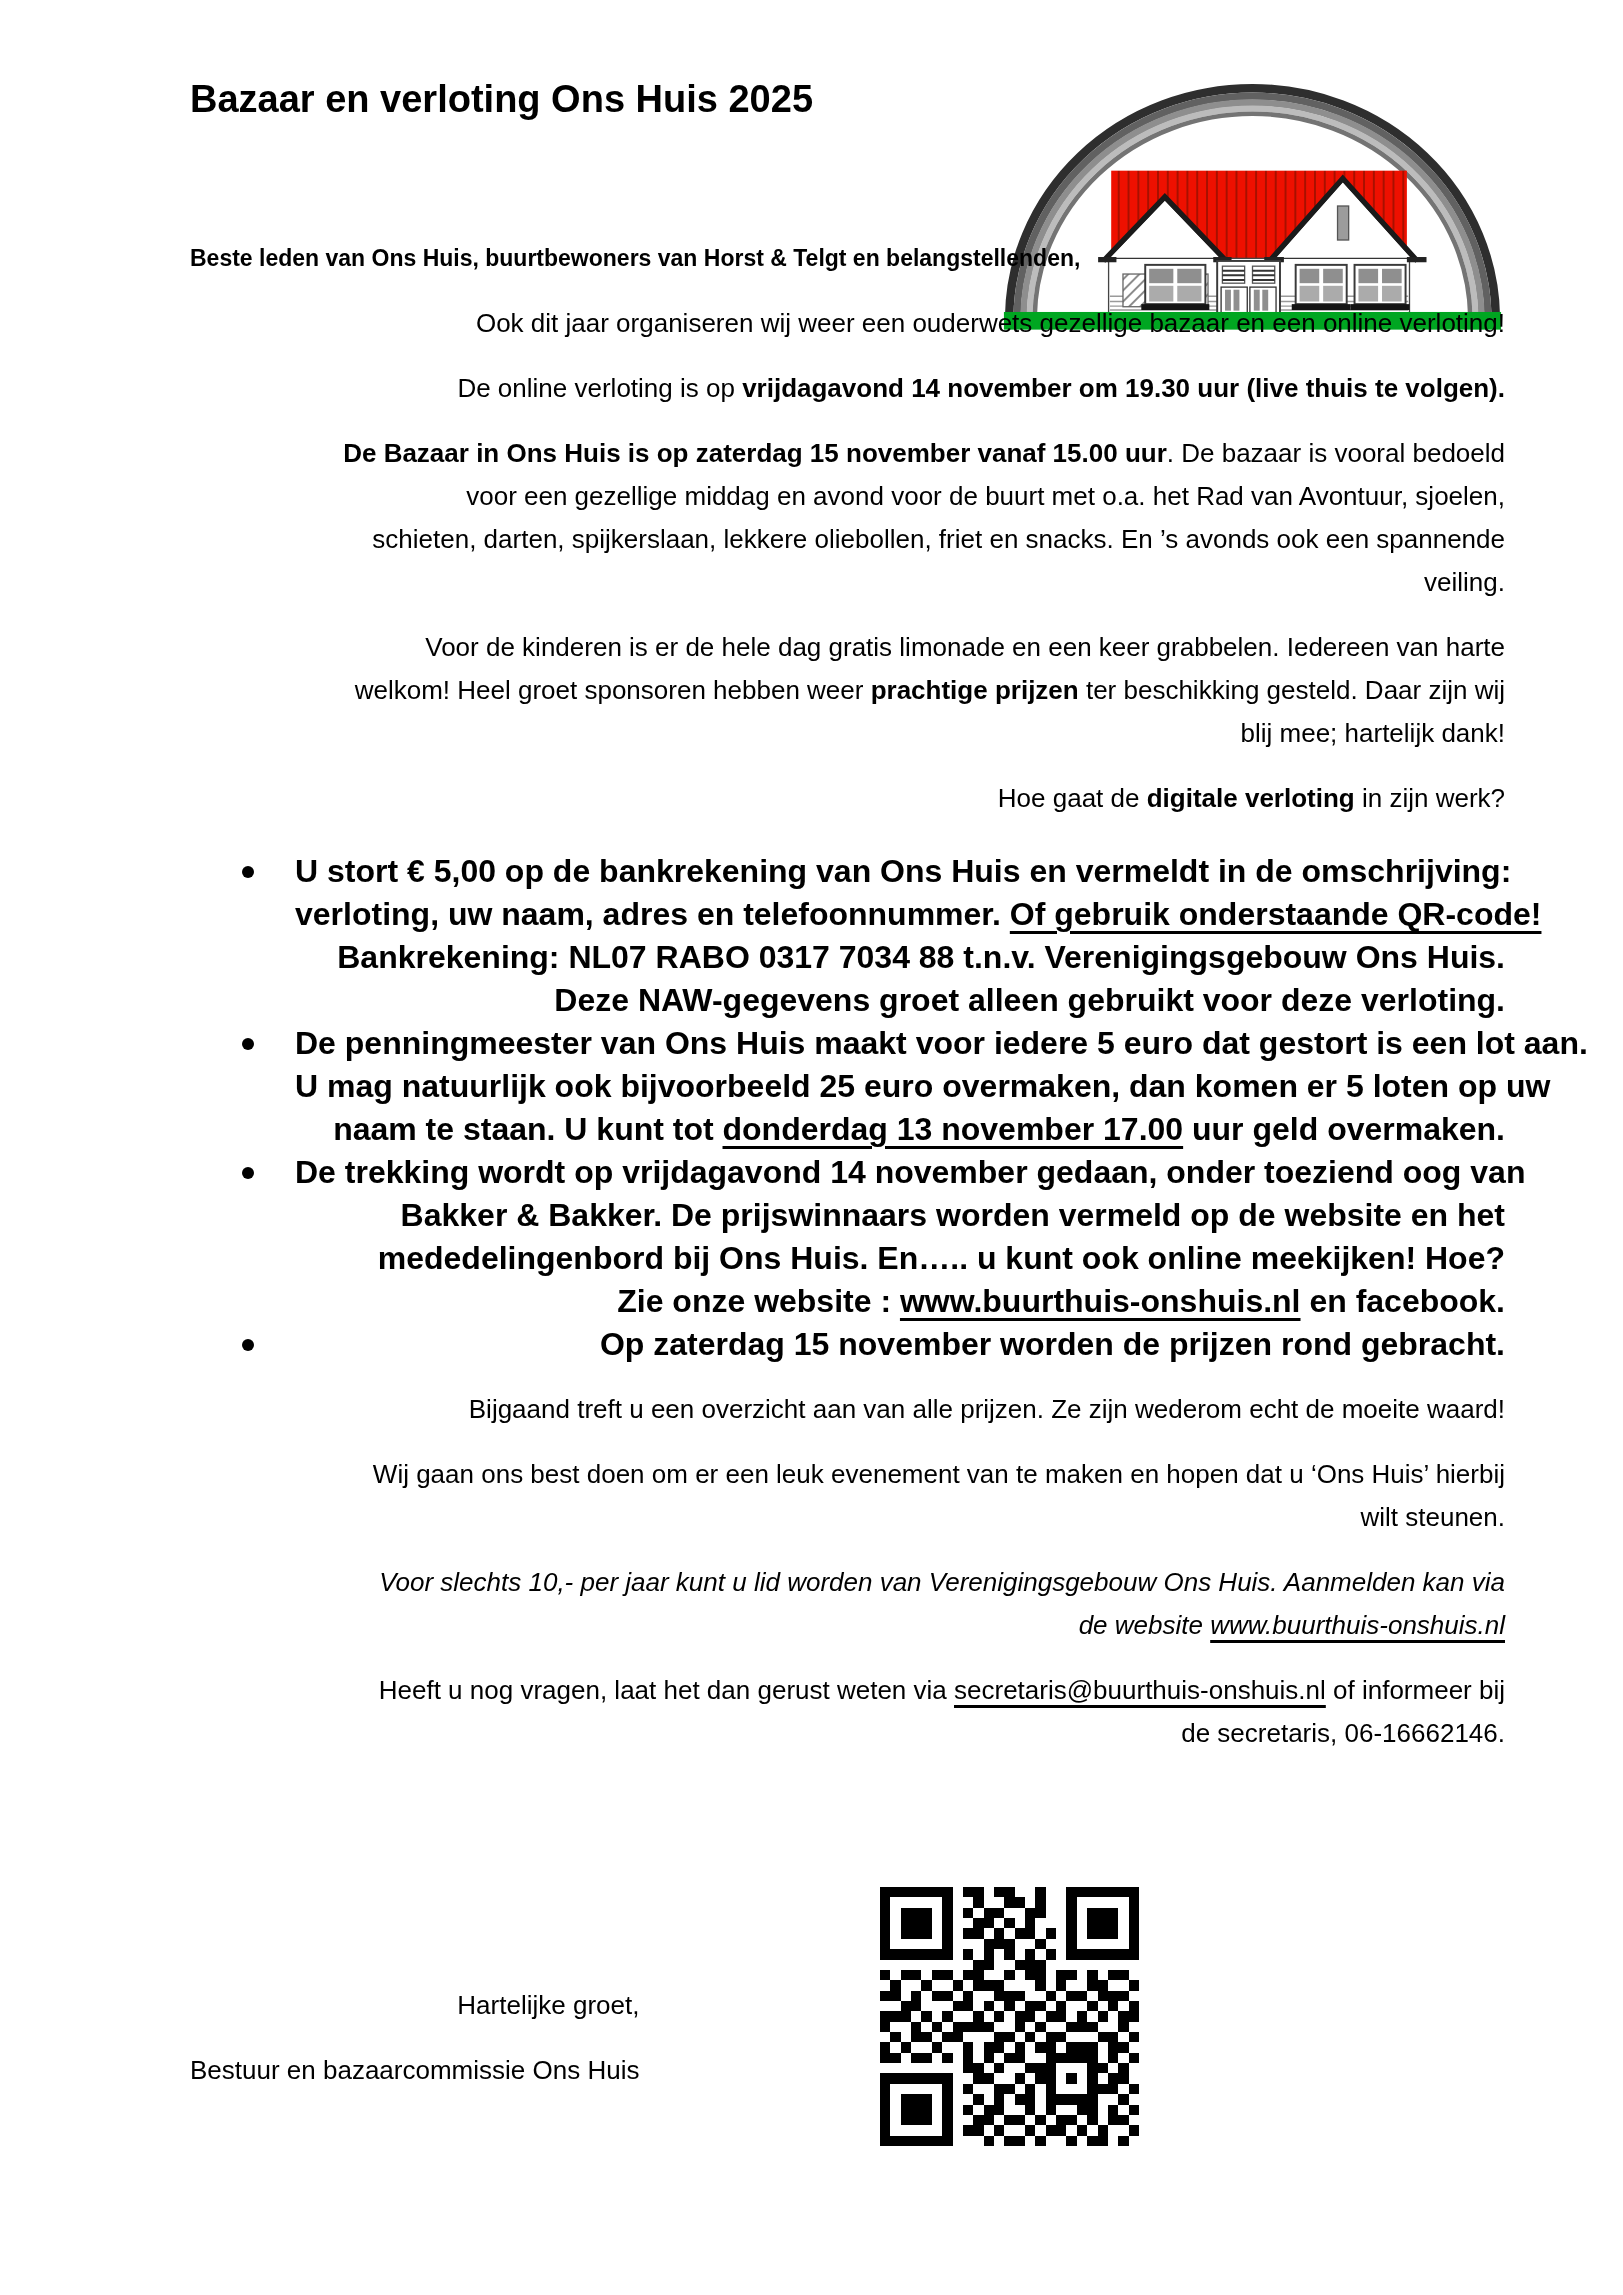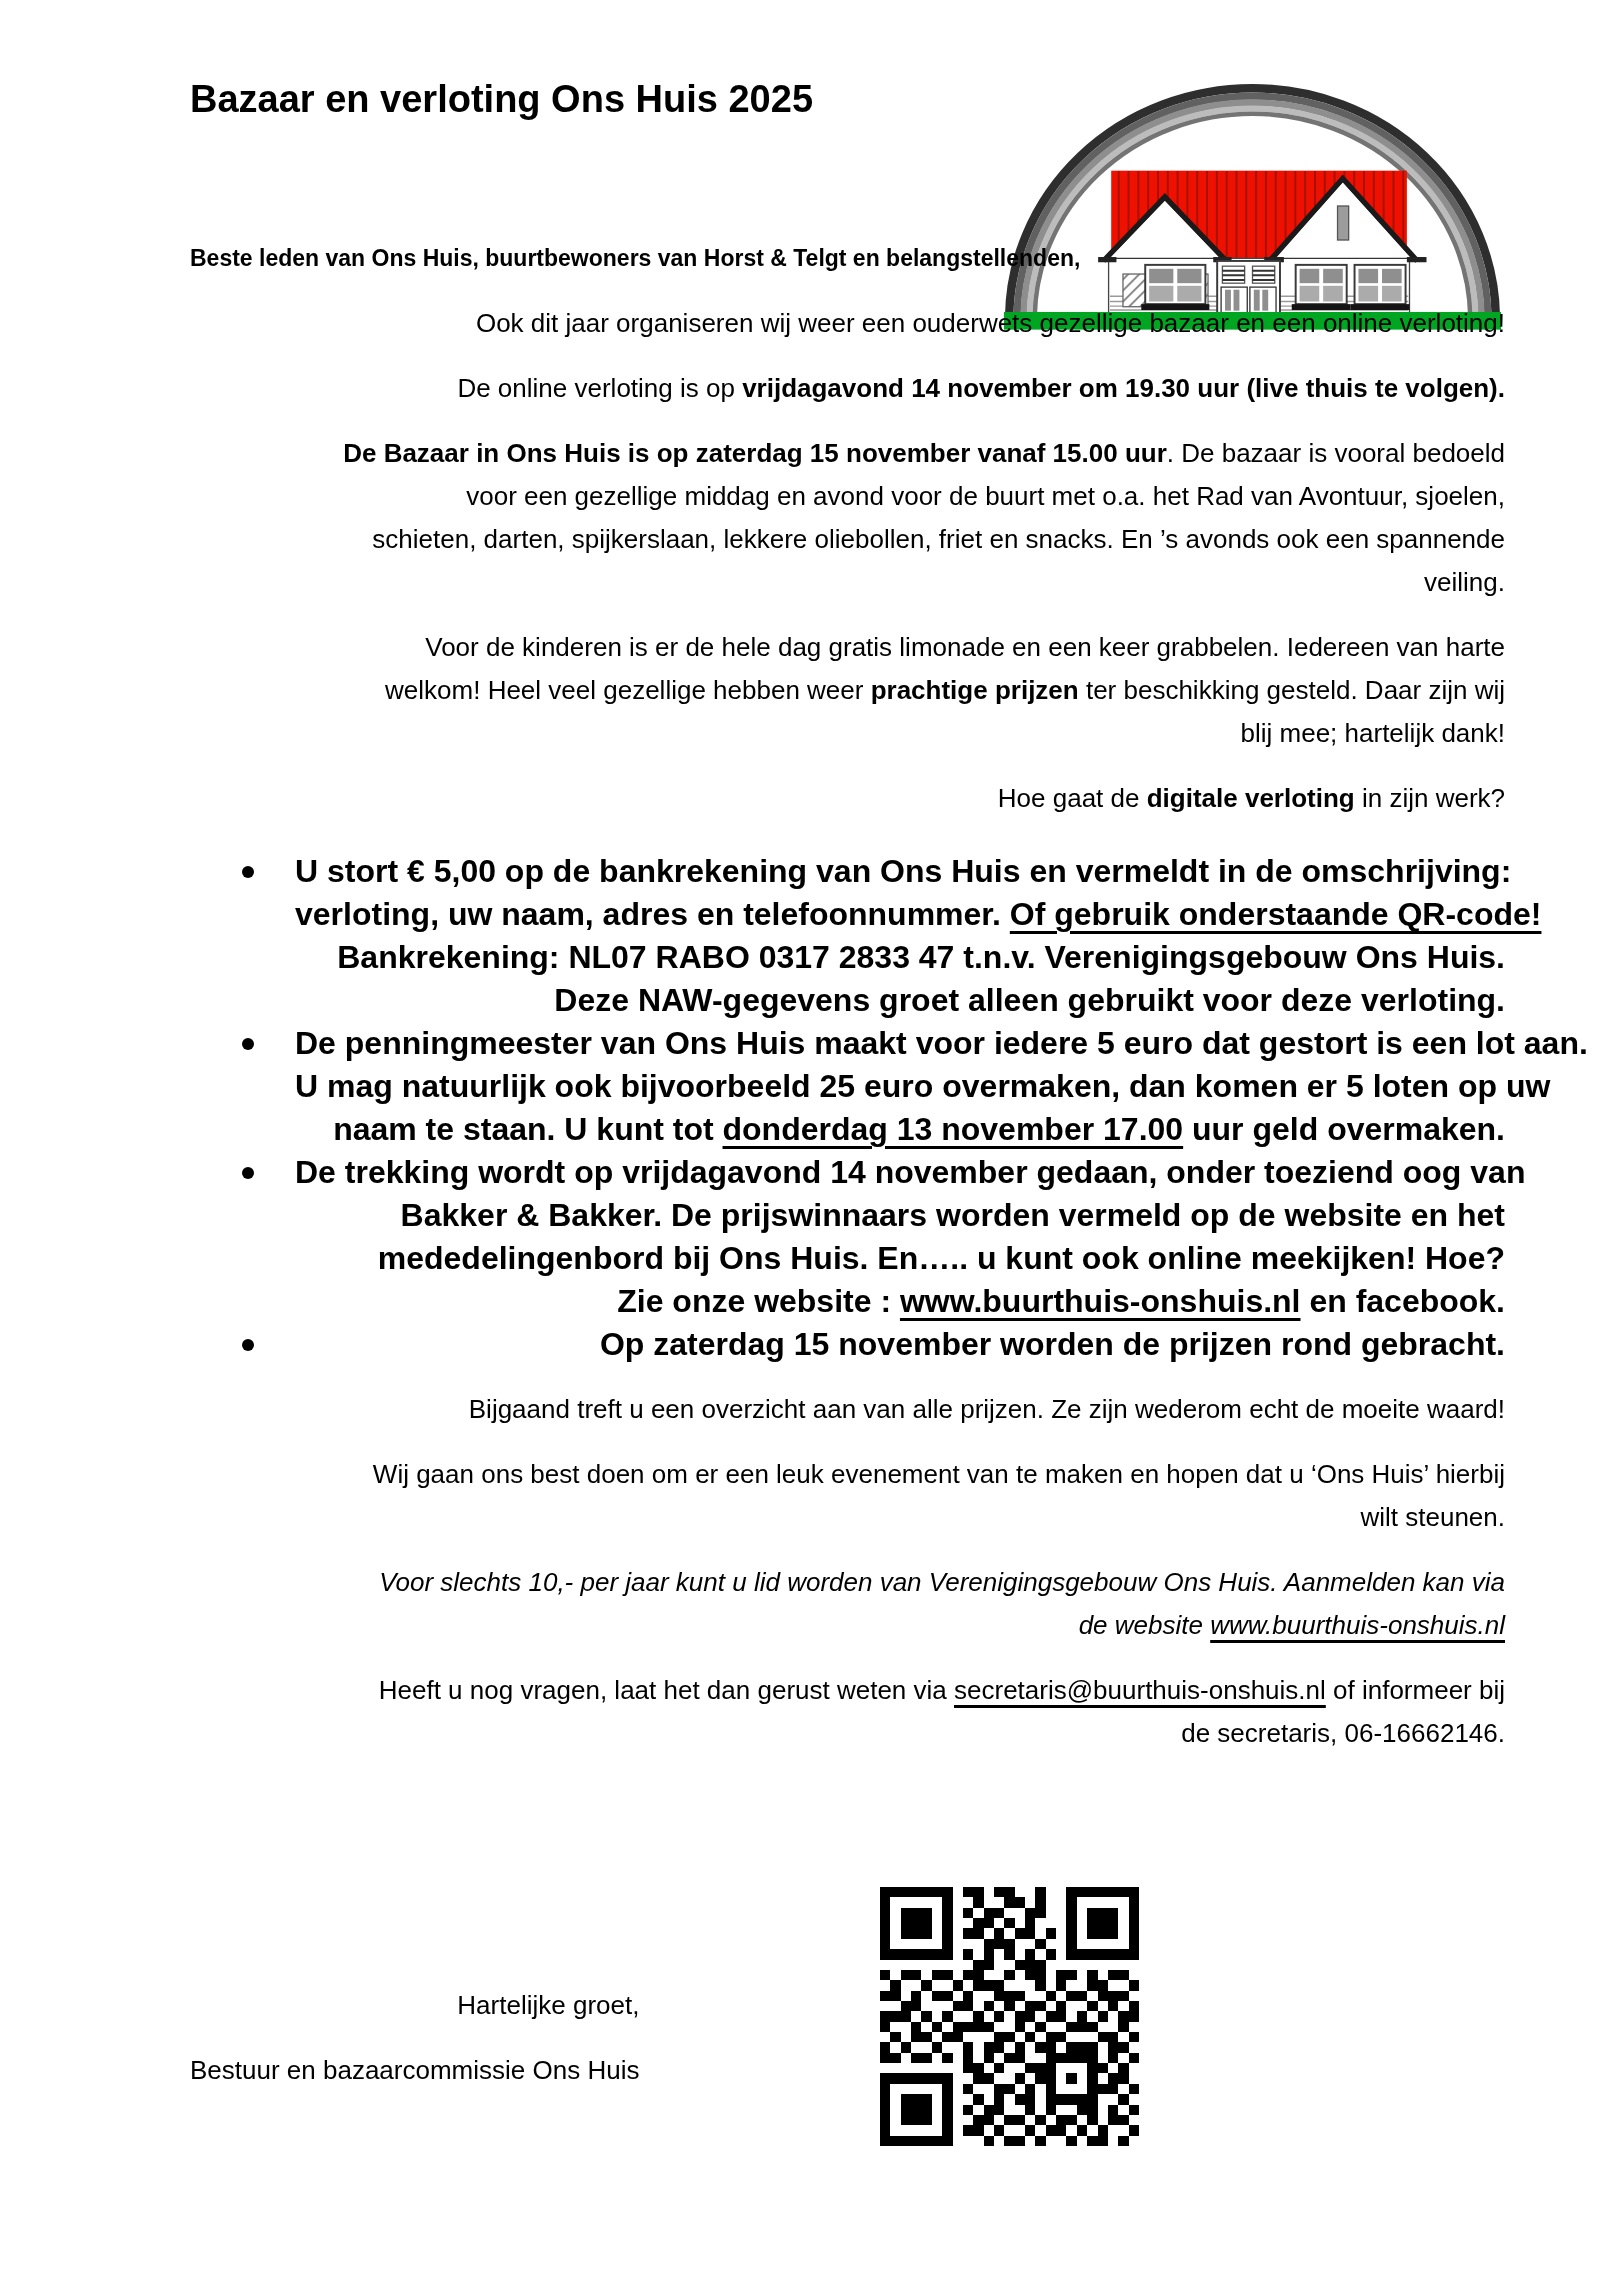--- a/index.html
+++ b/index.html
@@ -133,32 +133,32 @@
           <div class="line"><span class="">De online verloting is op </span><span class="b ">vrijdagavond 14 november om 19.30 uur (live thuis te volgen).</span></div>
         </div>
         <div class="para">
           <div class="line"><span class="b ">De Bazaar in Ons Huis is op zaterdag 15 november vanaf 15.00 uur</span><span class="">. De bazaar is vooral bedoeld</span></div>
           <div class="line"><span class="">voor een gezellige middag en avond voor de buurt met o.a. het Rad van Avontuur, sjoelen,</span></div>
           <div class="line"><span class="">schieten, darten, spijkerslaan, lekkere oliebollen, friet en snacks. En ’s avonds ook een spannende</span></div>
           <div class="line"><span class="">veiling.</span></div>
         </div>
         <div class="para">
           <div class="line"><span class="">Voor de kinderen is er de hele dag gratis limonade en een keer grabbelen. Iedereen van harte</span></div>
-          <div class="line"><span class="">welkom! Heel veel gezellige hebben weer </span><span class="b ">prachtige prijzen</span><span class=""> ter beschikking gesteld. Daar zijn wij</span></div>
+          <div class="line"><span class="">welkom! Heel groet sponsoren hebben weer </span><span class="b ">prachtige prijzen</span><span class=""> ter beschikking gesteld. Daar zijn wij</span></div>
           <div class="line"><span class="">blij mee; hartelijk dank!</span></div>
         </div>
         <div class="para">
           <div class="line"><span class="">Hoe gaat de </span><span class="b ">digitale verloting</span><span class=""> in zijn werk?</span></div>
         </div>
         <div class="bullets">
           <div class="bullet-item">
             <span class="dot"></span>
             <div class="line"><span class="b ">U stort € 5,00 op de bankrekening van Ons Huis en vermeldt in de omschrijving:</span></div>
             <div class="line"><span class="b ">verloting, uw naam, adres en telefoonnummer. </span><span class="b u ">Of gebruik onderstaande QR-code!</span></div>
-            <div class="line"><span class="b ">Bankrekening: NL07 RABO 0317 2833 47 t.n.v. Verenigingsgebouw Ons Huis.</span></div>
+            <div class="line"><span class="b ">Bankrekening: NL07 RABO 0317 7034 88 t.n.v. Verenigingsgebouw Ons Huis.</span></div>
             <div class="line"><span class="b ">Deze NAW-gegevens groet alleen gebruikt voor deze verloting.</span></div>
           </div>
           <div class="bullet-item">
             <span class="dot"></span>
             <div class="line"><span class="b ">De penningmeester van Ons Huis maakt voor iedere 5 euro dat gestort is een lot aan.</span></div>
             <div class="line"><span class="b ">U mag natuurlijk ook bijvoorbeeld 25 euro overmaken, dan komen er 5 loten op uw</span></div>
             <div class="line"><span class="b ">naam te staan. U kunt tot </span><span class="b u ">donderdag 13 november 17.00</span><span class="b "> uur geld overmaken.</span></div>
           </div>
           <div class="bullet-item">
             <span class="dot"></span>

